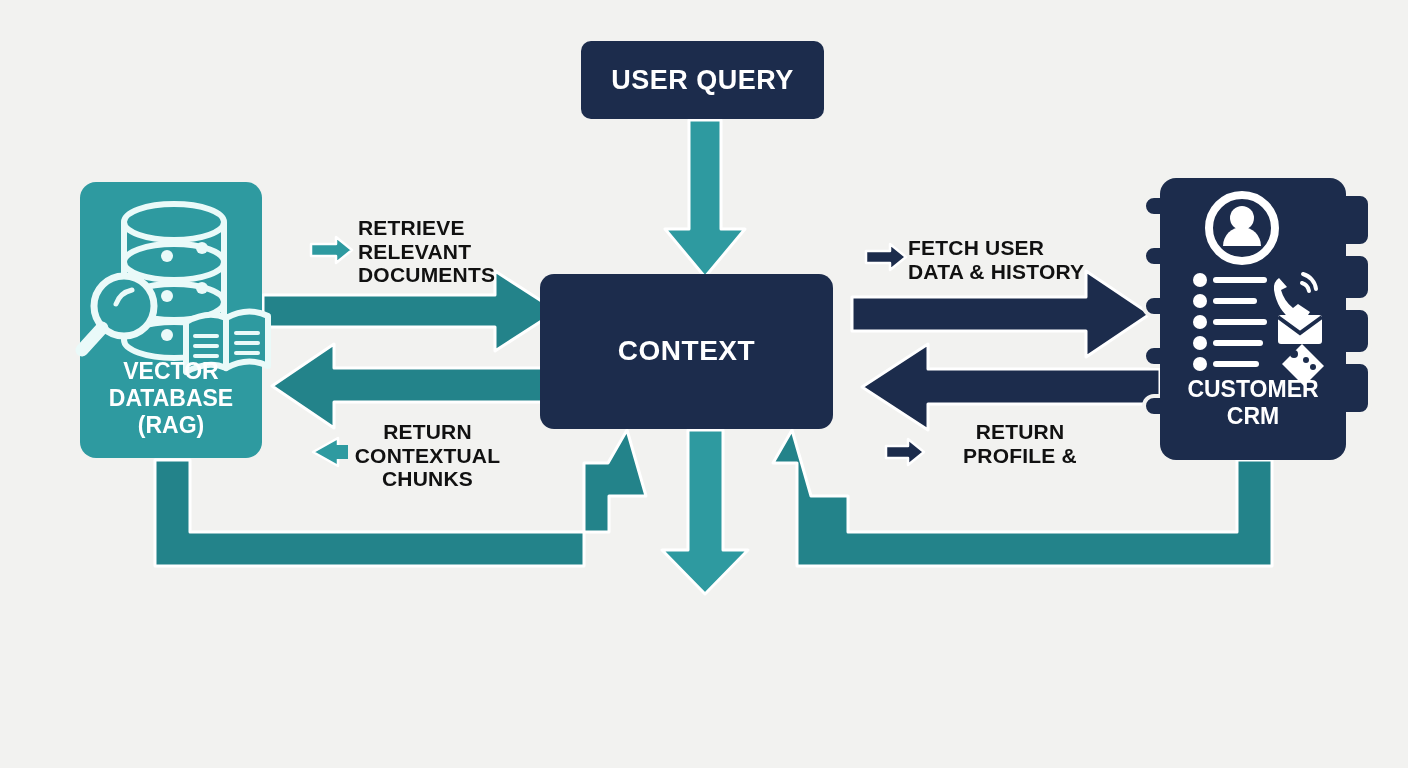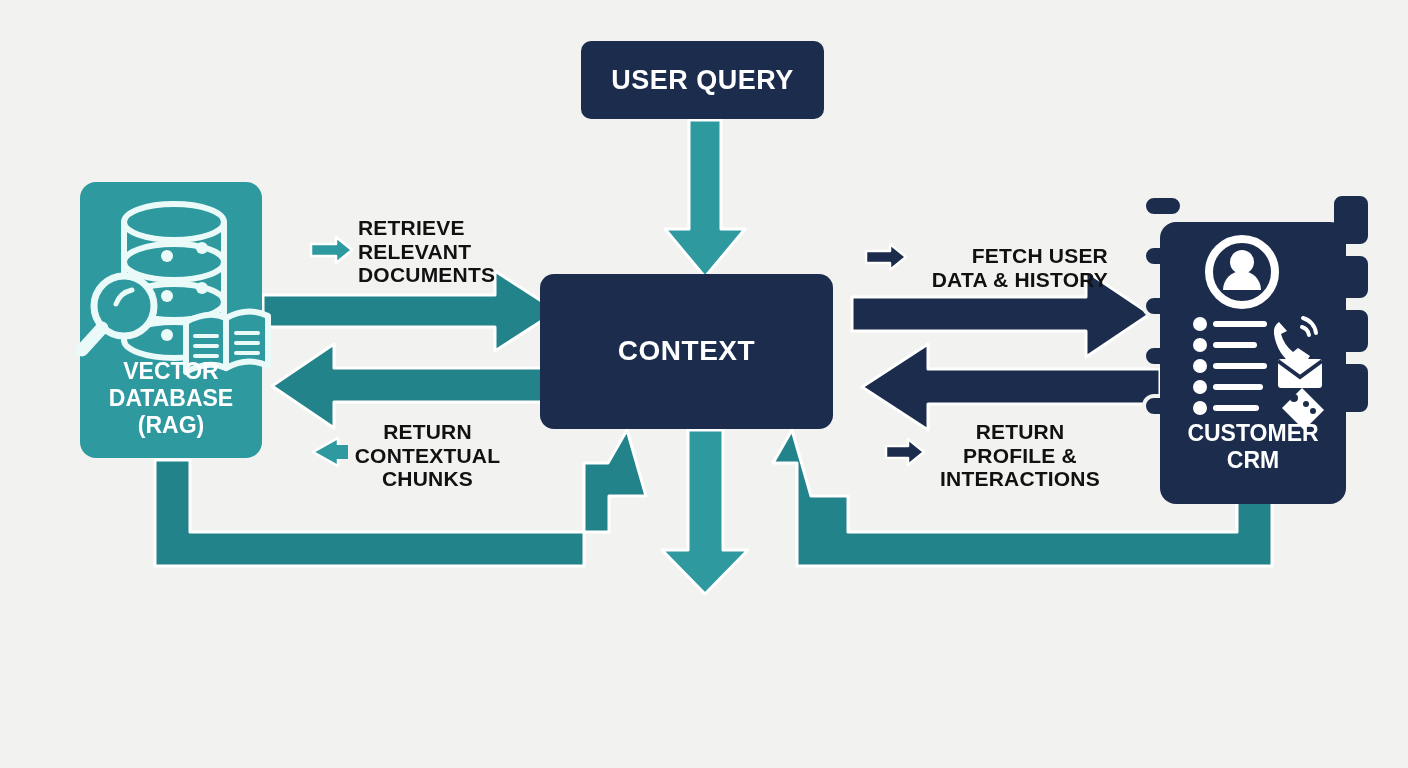--- a/index.html
+++ b/index.html
@@ -31,34 +31,34 @@
 
   
   #vector-db{left:80px;top:182px;width:182px;height:276px;
              background:#2e9aa0;border-radius:16px;}
   #vector-db .vdb-label{color:#ffffff;font-weight:bold;font-size:23px;
              line-height:1.17;text-align:center;position:absolute;
              left:0;right:0;top:176px;}
 
   
   #crm{left:1160px;top:178px;width:186px;height:282px;
-       background:#1c2c4c;border-radius:16px;margin-top:44px;}
+       background:#1c2c4c;border-radius:16px;}
   #crm .crm-label{color:#ffffff;font-weight:bold;font-size:23px;
        line-height:1.17;text-align:center;position:absolute;
        left:0;right:0;top:198px;}
 
   .icon-svg{position:absolute;}
 
   
   .edge-label{position:absolute;font-weight:bold;color:#111111;
               line-height:1.13;letter-spacing:.2px;}
   .edge-label .ltxt{display:block;}
   #label-retrieve{left:358px;top:216px;width:170px;font-size:21px;text-align:left;}
   #label-return-chunks{left:340px;top:420px;width:175px;font-size:21px;text-align:center;}
-  #label-fetch{left:908px;top:244px;width:200px;font-size:21px;text-align:right;}
+  #label-fetch{left:908px;top:236px;width:200px;font-size:21px;text-align:left;}
   #label-return-profile{left:920px;top:420px;width:200px;font-size:21px;text-align:center;}
 
   .mini-arrow{position:absolute;}
   svg{display:block;overflow:visible;}
   .flow-layer{position:absolute;left:0;top:0;width:1408px;height:768px;
               pointer-events:none;}
 </style>
 </head>
 <body>
 
@@ -234,16 +234,15 @@
   </div>
 
   <div class="edge-label" id="label-fetch">
     <span class="ltxt">FETCH USER</span>
     <span class="ltxt">DATA &amp; HISTORY</span>
   </div>
 
   <div class="edge-label" id="label-return-profile">
     <span class="ltxt">RETURN</span>
     <span class="ltxt">PROFILE &amp;</span>
-    <span class="ltxt">INTERACTIONS</span>
   </div>
 
 </div>
 
 </body></html>

